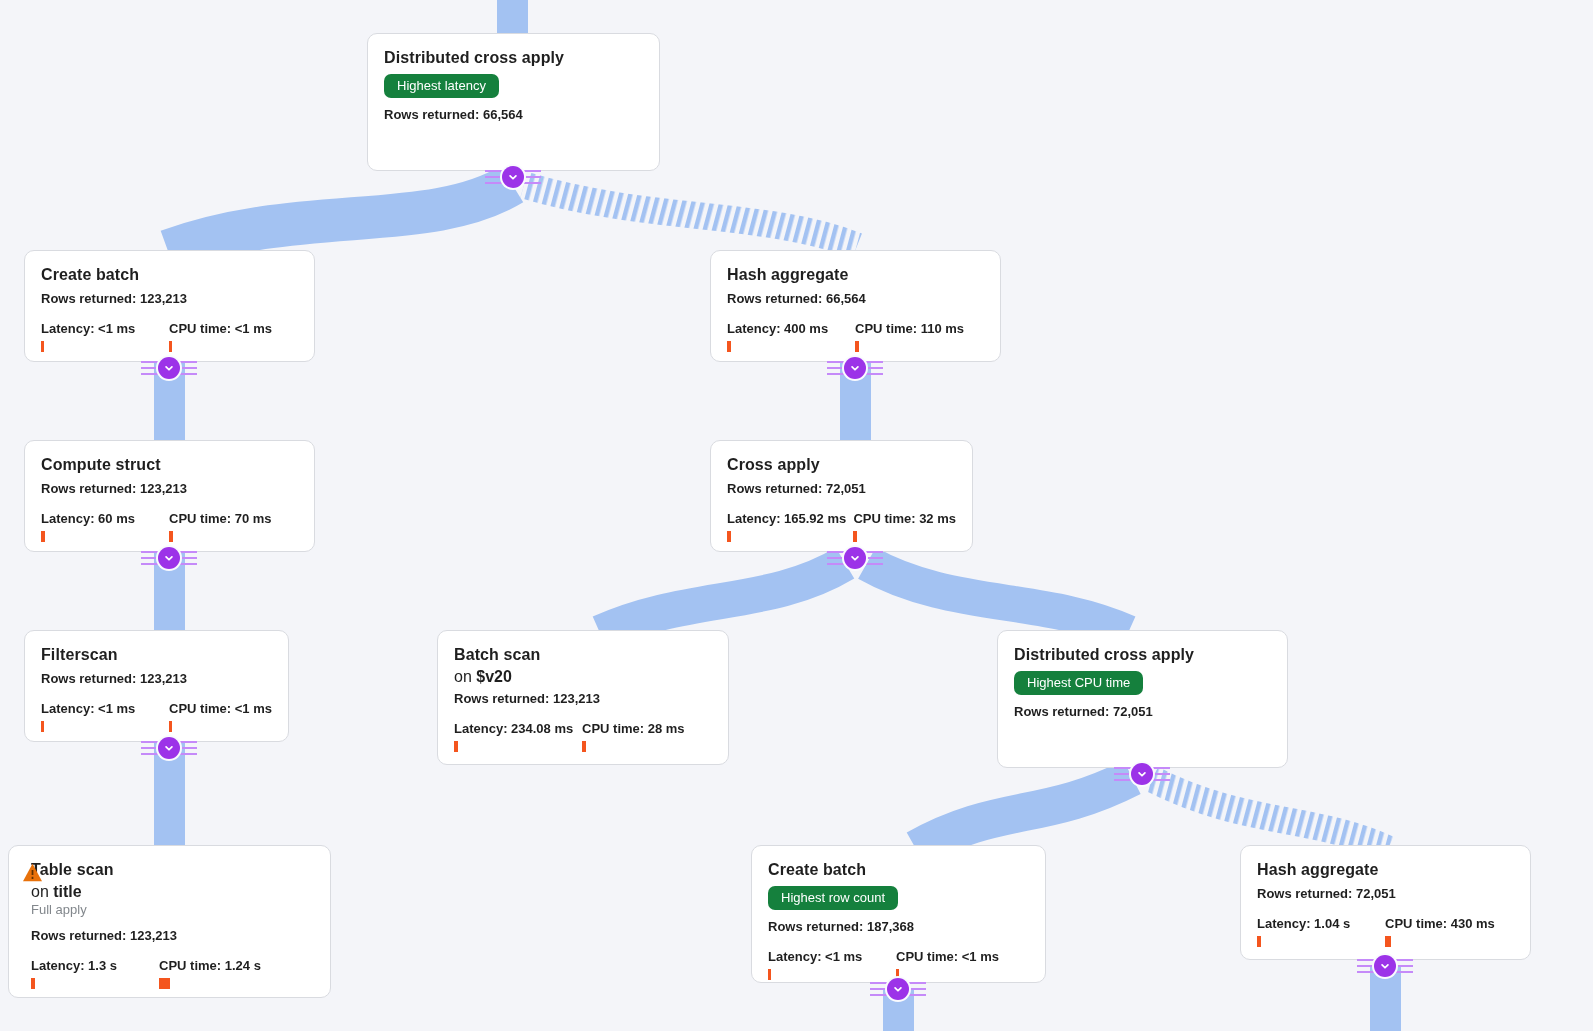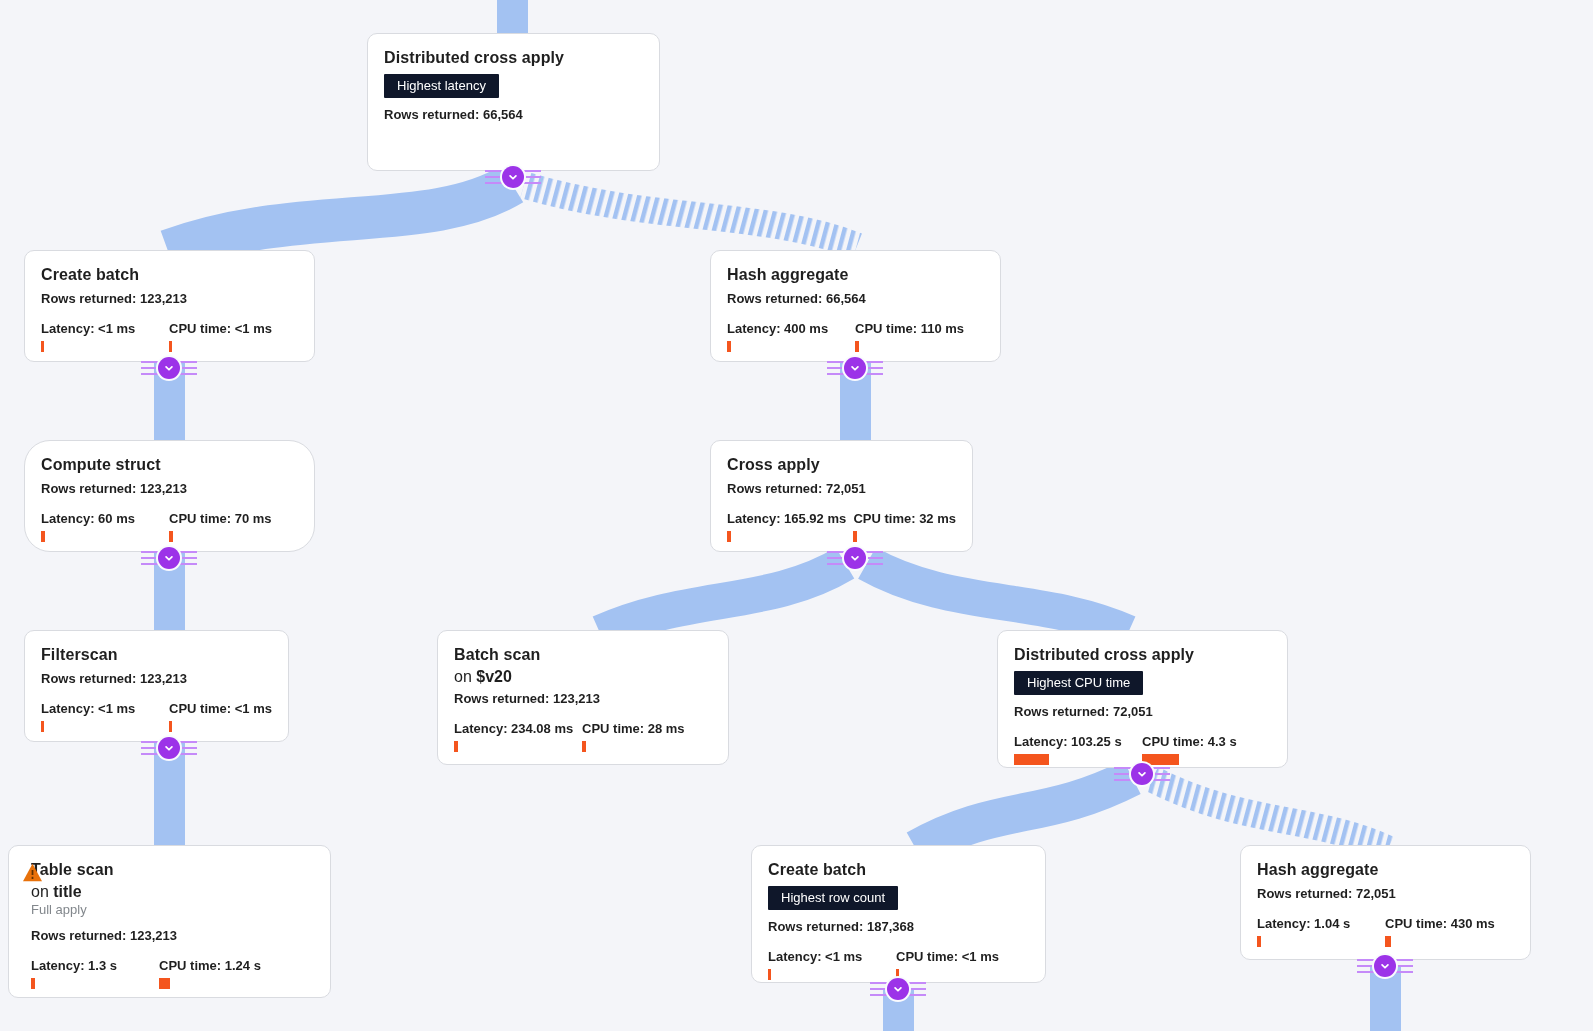--- a/index.html
+++ b/index.html
@@ -11,39 +11,39 @@
   }
   svg.bands{position:absolute;left:0;top:0;z-index:0;}
   .node{
     position:absolute;z-index:2;box-sizing:border-box;
     background:#ffffff;border:1px solid #d9dbe0;border-radius:10px;
     padding:13px 16px;cursor:pointer;
   }
   .node .title{font-size:16px;font-weight:700;line-height:22px;letter-spacing:.1px;}
   .badge{
     display:inline-block;margin:5px 0 4px 0;
-    background:#0f172a;color:#ffffff;border-radius:1px;
+    background:#15803d;color:#ffffff;border-radius:7px;
     font-size:13px;line-height:16px;padding:4px 13px;font-weight:400;text-align:right;
   }
   .onln{font-size:16px;line-height:18px;margin-top:2px;}
   .onln b{font-weight:700;}
   .subln{font-size:13px;line-height:18px;color:#82878c;}
   .rows{font-size:13px;font-weight:700;line-height:18px;margin-top:4px;}
   .metrics{display:flex;margin-top:13px;}
   .metric{width:128px;}
   .metric.right{width:auto;}
   .metric .mlabel{font-size:13px;font-weight:700;line-height:16px;white-space:nowrap;}
   .bar{height:11px;margin-top:4px;background:#f4551e;}
   .warnwrap{position:absolute;left:13px;top:17px;width:21px;height:19px;}
   .node.warn{padding-left:22px;}
 
   
   .n1{left:367px;top:33px;width:293px;height:138px;}
   .n2{left:24px;top:250px;width:291px;height:112px;}
-  .n3{left:24px;top:440px;width:291px;height:112px;border-radius:26px;}
+  .n3{left:24px;top:440px;width:291px;height:112px;}
   .n4{left:24px;top:630px;width:265px;height:112px;}
   .n5{left:8px;top:845px;width:323px;height:153px;}
   .n6{left:710px;top:250px;width:291px;height:112px;}
   .n7{left:710px;top:440px;width:263px;height:112px;}
   .n8{left:437px;top:630px;width:292px;height:135px;}
   .n9{left:997px;top:630px;width:291px;height:138px;}
   .n10{left:751px;top:845px;width:295px;height:138px;}
   .n11{left:1240px;top:845px;width:291px;height:115px;}
 
   
@@ -224,30 +224,20 @@
       <div class="mlabel">CPU time: 28 ms</div>
       <div class="bar" style="width: 4px;"></div>
     </div>
   </div>
 </div>
 
 <div class="node n9">
   <div class="title">Distributed cross apply</div>
   <div><span class="badge">Highest CPU time</span></div>
   <div class="rows">Rows returned: 72,051</div>
-  <div class="metrics">
-    <div class="metric">
-      <div class="mlabel">Latency: 103.25 s</div>
-      <div class="bar" style="width: 35px;"></div>
-    </div>
-    <div class="metric right">
-      <div class="mlabel">CPU time: 4.3 s</div>
-      <div class="bar" style="width: 37px;"></div>
-    </div>
-  </div>
 </div>
 
 <div class="node n10">
   <div class="title">Create batch</div>
   <div><span class="badge">Highest row count</span></div>
   <div class="rows">Rows returned: 187,368</div>
   <div class="metrics">
     <div class="metric">
       <div class="mlabel">Latency: &lt;1 ms</div>
       <div class="bar" style="width: 3px;"></div>

